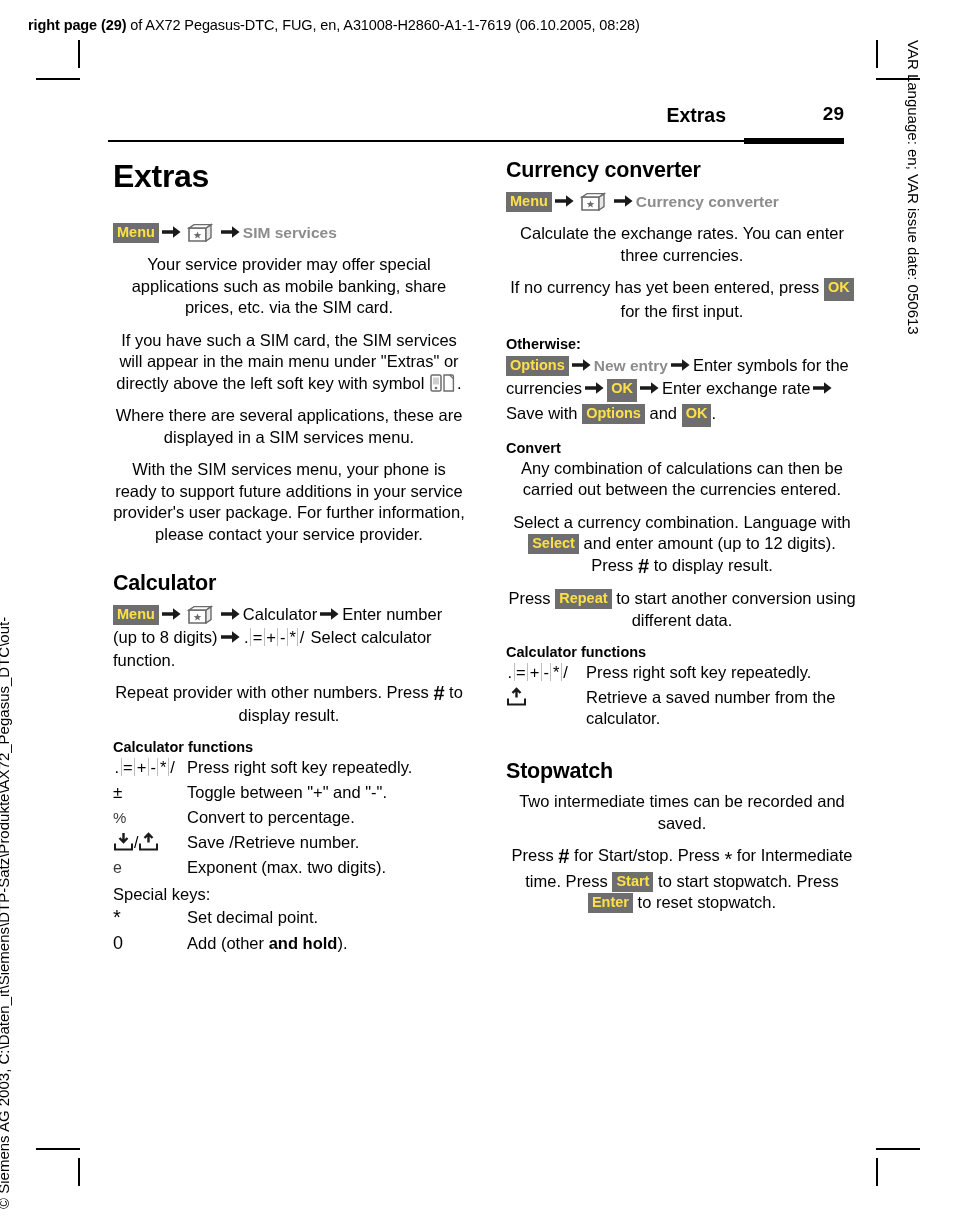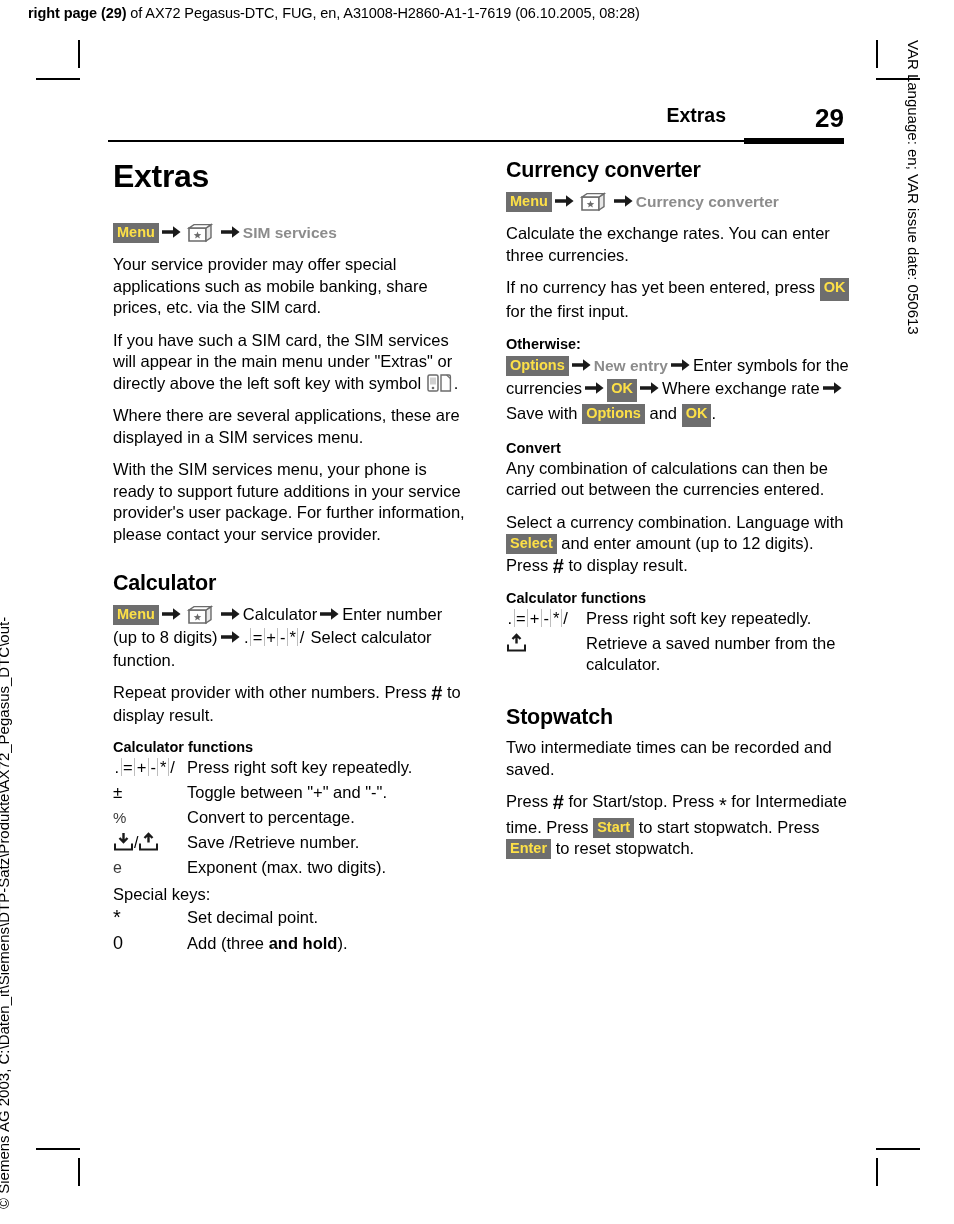--- a/index.html
+++ b/index.html
@@ -9,21 +9,21 @@
     font-family:"Liberation Sans", sans-serif;
     overflow:hidden;
   }
   
   .cropmark { position:absolute; background:#000; }
   .vmark { width:2px; }
   .hmark { height:2px; }
 
   
   .sheet-header {
-    position:absolute; left:28px; top:4px; width:880px;
+    position:absolute; left:28px; top:16px; width:880px;
     font-size:14.5px; line-height:18px; letter-spacing:-0.1px;
     white-space:nowrap;
   }
   .sheet-header b { font-weight:bold; }
 
   
   .vtext-right {
     position:absolute; left:905px; top:40px;
     font-size:15px; white-space:nowrap;
     transform-origin: left top;
@@ -39,21 +39,21 @@
   
   .page-head {
     position:absolute; left:108px; top:104px; width:736px; height:38px;
   }
   .page-head .ph-title {
     position:absolute; right:118px; top:0;
     font-size:19.5px; font-weight:bold;
   }
   .page-head .ph-num {
     position:absolute; right:0; top:-1px;
-    font-size:26px; font-weight:bold;
+    font-size:19px; font-weight:bold;
   }
   .rule-thin {
     position:absolute; left:0; bottom:0; width:646px; height:2px; background:#000;
   }
   .rule-thick {
     position:absolute; right:0; bottom:-2px; width:100px; height:6px; background:#000;
   }
 
   
   .col { position:absolute; top:158px; width:352px; }
@@ -64,21 +64,21 @@
     font-size:32px; font-weight:bold; margin:0 0 26px 0; letter-spacing:-0.3px;
   }
   h2.section {
     font-size:21.5px; font-weight:bold; margin:0 0 7px 0; letter-spacing:-0.2px;
   }
   h2.section.spaced { margin-top:26px; }
   h3.sub {
     font-size:14.5px; font-weight:bold; margin:13px 0 2px 0;
   }
   p.body {
-    font-size:16.5px; line-height:21.5px; margin:0 0 11px 0;
+    font-size:16.5px; line-height:21.5px; margin:0 0 11px 0;text-align:center;
   }
 
   
   .navpath { font-size:16.5px; line-height:23px; margin:0 0 10px 0; }
   .navpath .menuitem { color:#8c8c8c; font-weight:bold; font-size:15.5px; }
 
   
   .key {
     display:inline-block; background:#6e6e6e; color:#fde047;
     font-size:14.5px; font-weight:bold; line-height:17px;
@@ -238,21 +238,21 @@
   <div class="special">Special keys:</div>
 
   <table class="fn">
     <tbody>
         <tr>
       <td class="kcell"><span class="sym-star">*</span></td>
       <td>Set decimal point.</td>
     </tr>
     <tr>
       <td class="kcell"><span class="sym-zero">0</span></td>
-      <td><span>Add (three</span> <b>and hold</b><span>).</span></td>
+      <td><span>Add (other</span> <b>and hold</b><span>).</span></td>
     </tr>
   </tbody>
     </table>
 
 </div>
 
 <div class="col col-right">
 
   <h2 class="section">Currency converter</h2>
 
@@ -277,31 +277,32 @@
 
   <div class="navpath">
     <span class="key">Options</span><span class="arrow"><svg width="19" height="14" viewBox="0 0 19 14">
           <path d="M0 5.2h11V1.2L18.6 7 11 12.8V8.8H0z" fill="#1a1a1a"></path>
         </svg></span><span class="menuitem">New entry</span><span class="arrow"><svg width="19" height="14" viewBox="0 0 19 14">
           <path d="M0 5.2h11V1.2L18.6 7 11 12.8V8.8H0z" fill="#1a1a1a"></path>
         </svg></span><span>Enter symbols for the currencies</span><span class="arrow"><svg width="19" height="14" viewBox="0 0 19 14">
           <path d="M0 5.2h11V1.2L18.6 7 11 12.8V8.8H0z" fill="#1a1a1a"></path>
         </svg></span><span class="key key-ok">OK</span><span class="arrow"><svg width="19" height="14" viewBox="0 0 19 14">
           <path d="M0 5.2h11V1.2L18.6 7 11 12.8V8.8H0z" fill="#1a1a1a"></path>
-        </svg></span><span>Where exchange rate</span><span class="arrow"><svg width="19" height="14" viewBox="0 0 19 14">
+        </svg></span><span>Enter exchange rate</span><span class="arrow"><svg width="19" height="14" viewBox="0 0 19 14">
           <path d="M0 5.2h11V1.2L18.6 7 11 12.8V8.8H0z" fill="#1a1a1a"></path>
         </svg></span><span>Save with</span> <span class="key">Options</span> <span>and</span> <span class="key key-ok">OK</span><span>.</span>
   </div>
 
   <h3 class="sub">Convert</h3>
 
   <p class="body">Any combination of calculations can then be carried out between the currencies entered.</p>
 
   <p class="body"><span>Select a currency combination. Language with</span> <span class="key">Select</span> <span>and enter amount (up to 12 digits). Press</span> <span class="gl-hash">#</span> <span>to display result.</span></p>
 
+  <p class="body"><span>Press</span> <span class="key">Repeat</span> <span>to start another conversion using different data.</span></p>
 
   <h3 class="sub">Calculator functions</h3>
 
   <table class="fn">
     <tbody>
         <tr>
       <td class="kcell wide"><span class="softkeys"><span>.</span><span>=</span><span>+</span><span>-</span><span>*</span><span>/</span></span></td>
       <td>Press right soft key repeatedly.</td>
     </tr>
     <tr>

